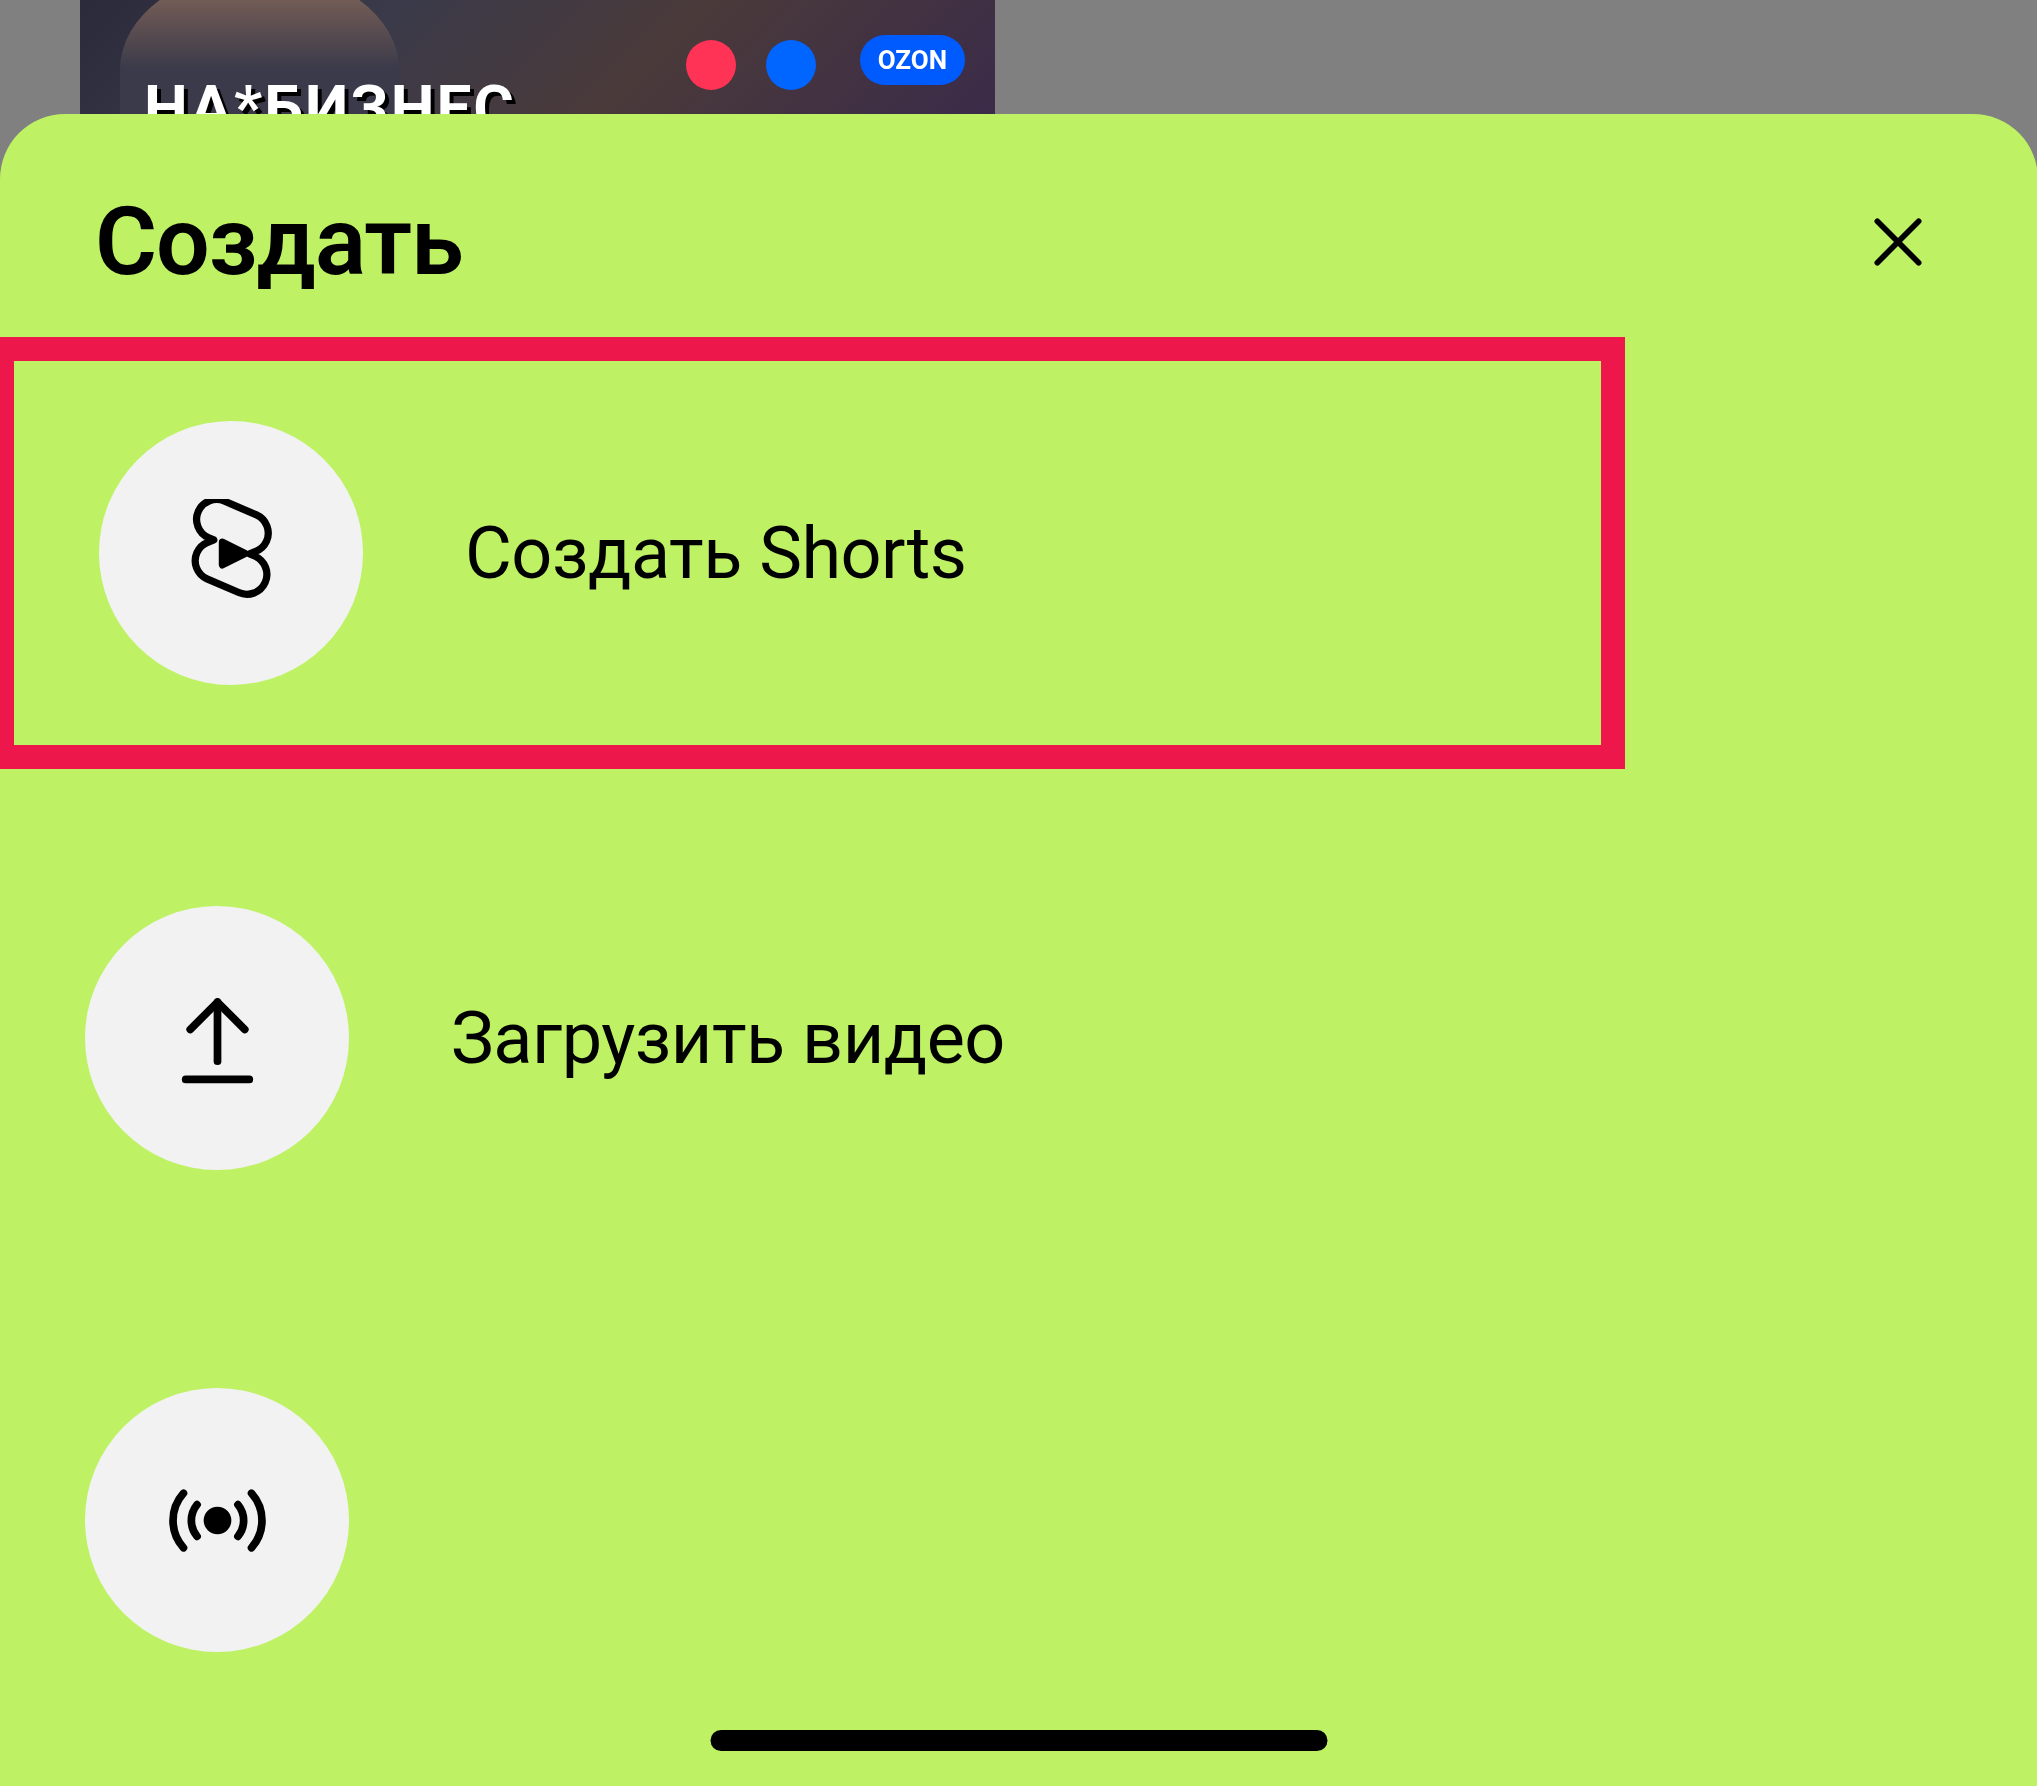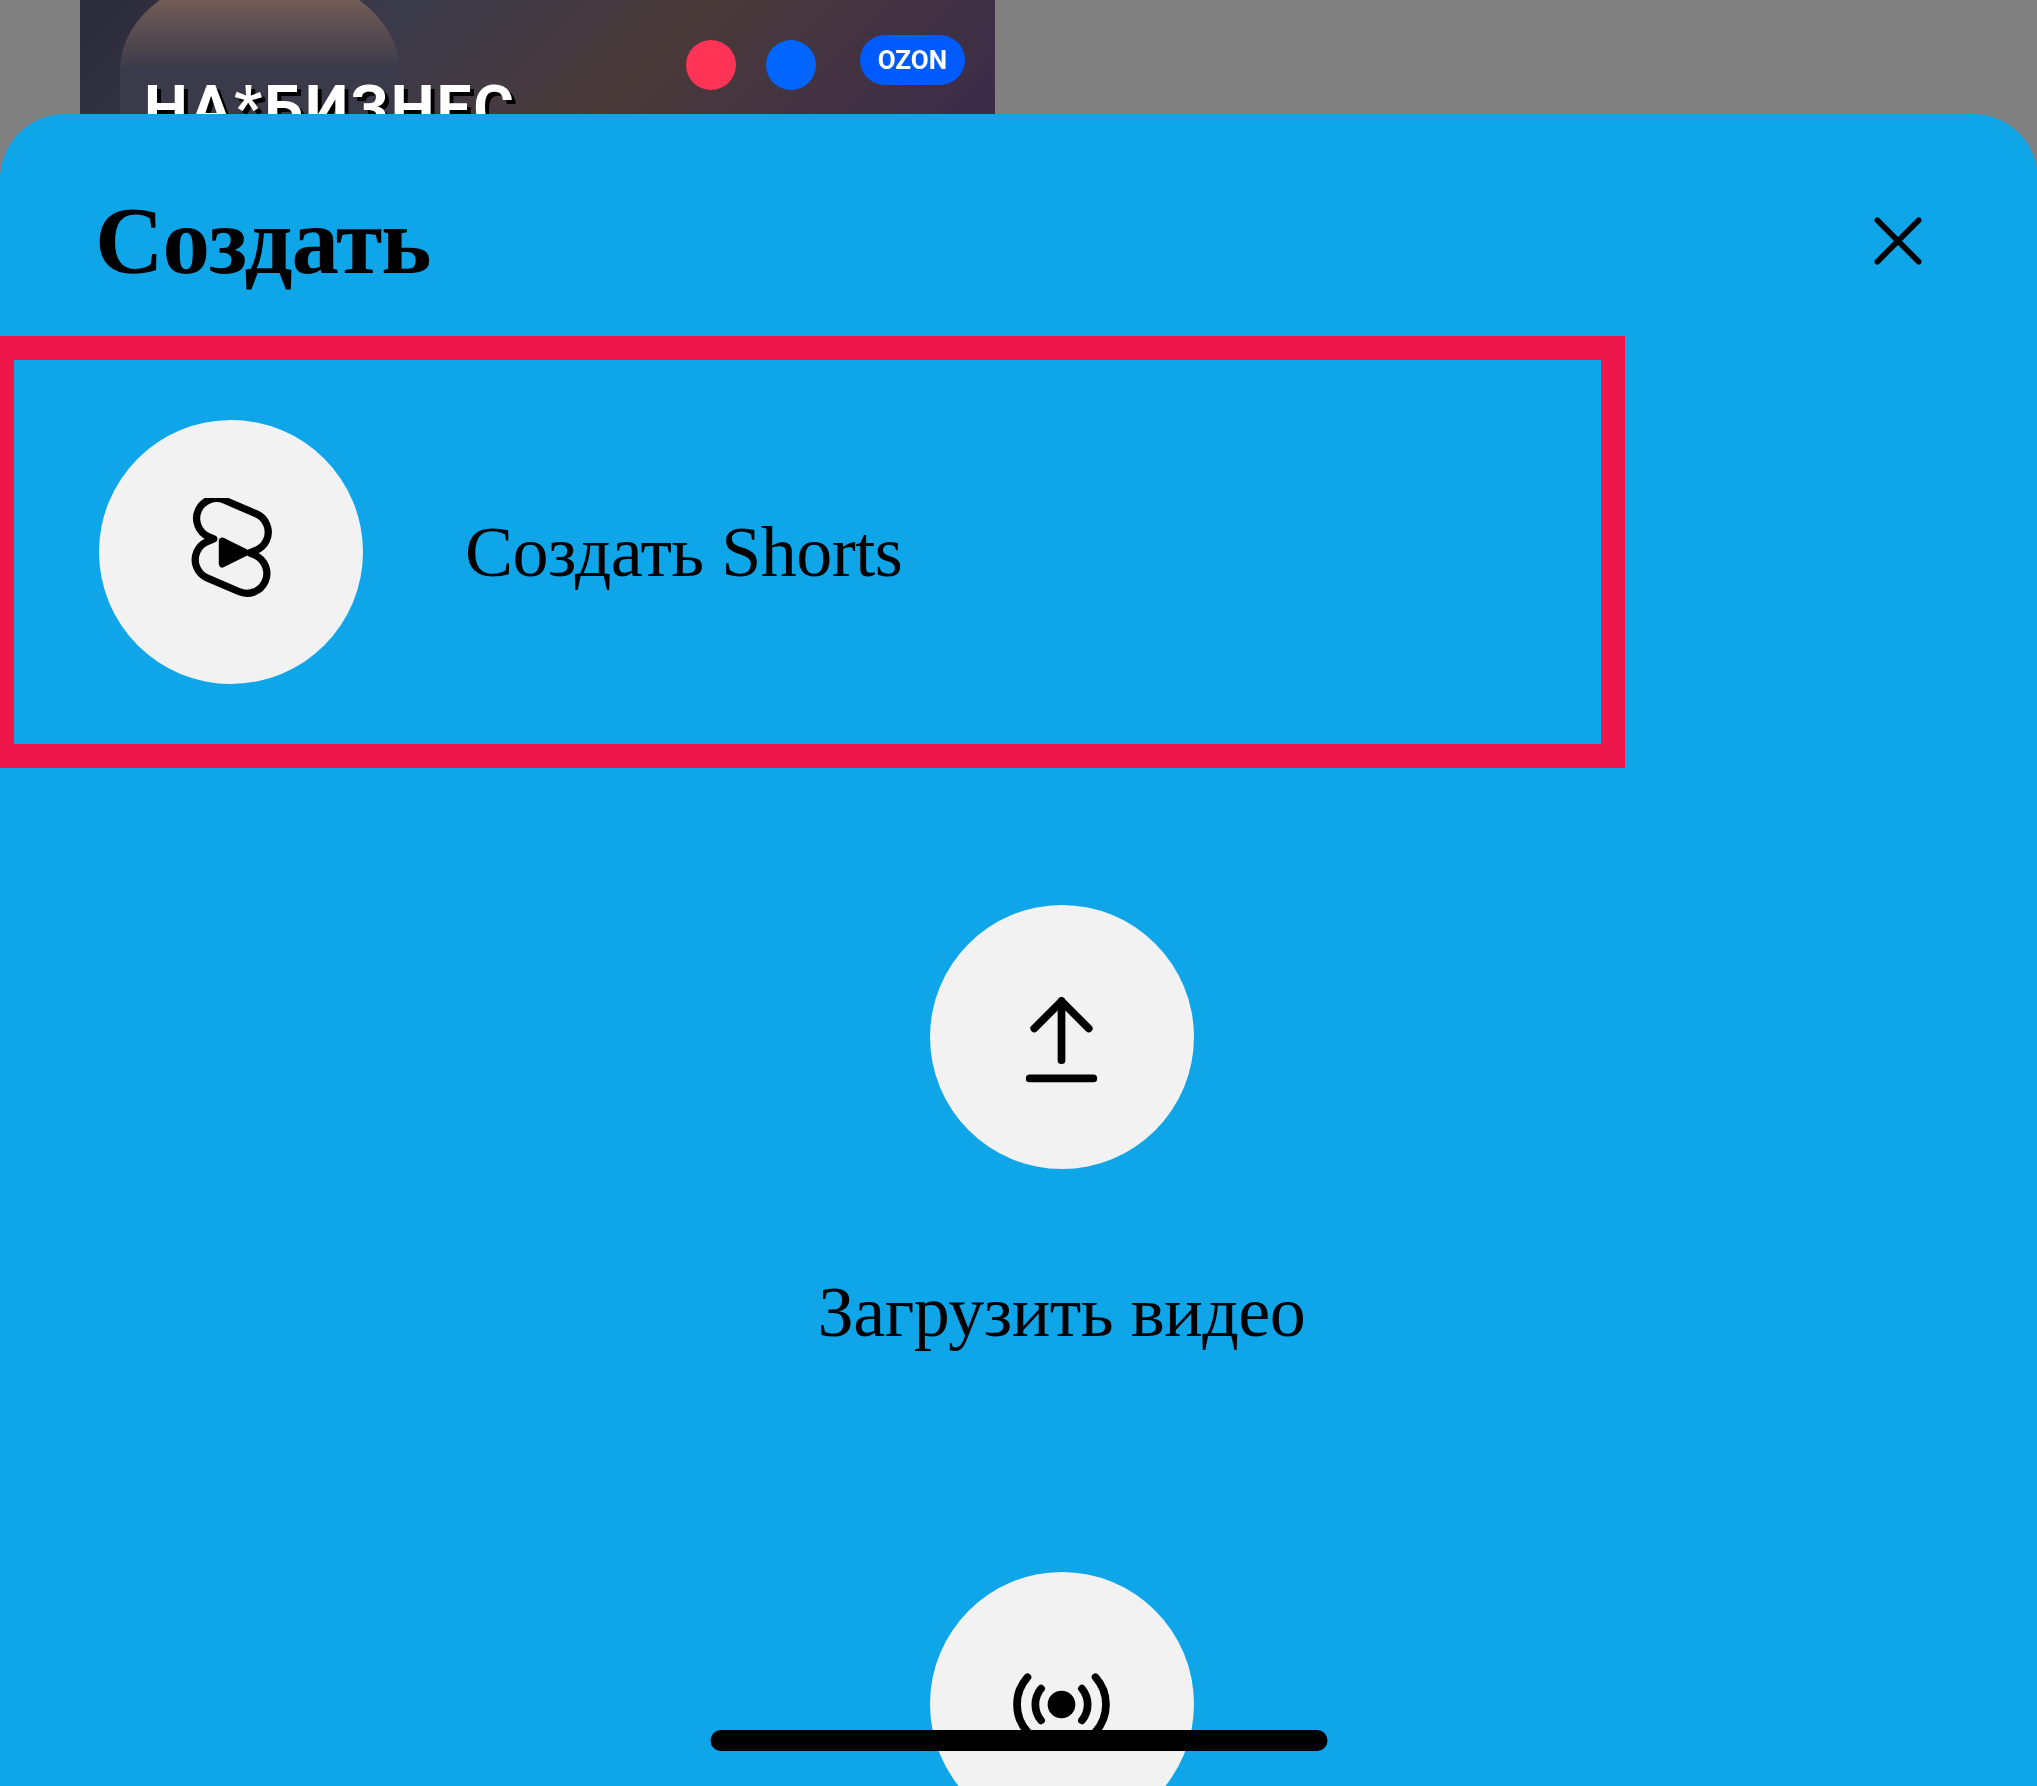--- a/index.html
+++ b/index.html
@@ -91,23 +91,22 @@
       font-size: 26px;
       font-weight: 700;
     }
     
     .bottom-sheet {
       position: absolute;
       top: 114px;
       left: 0;
       right: 0;
       bottom: 0;
-      background: #0ea5e9;
+      background: #bef264;
       border-radius: 65px 65px 0 0;
-      font-family: Liberation Serif, serif;
     }
     
     .sheet-header {
       display: flex;
       justify-content: space-between;
       align-items: center;
       padding: 72px 100px 40px 95px;
     }
     
     .sheet-title {
@@ -146,21 +145,20 @@
       display: flex;
       align-items: center;
       padding: 0 0 0 85px;
       gap: 102px;
       cursor: pointer;
     }
     
     .option-item.regular {
       padding-top: 109px;
       padding-bottom: 109px;
-      flex-direction: column;
     }
     
     .option-icon {
       width: 264px;
       height: 264px;
       border-radius: 50%;
       background: #f2f2f2;
       display: flex;
       align-items: center;
       justify-content: center;

